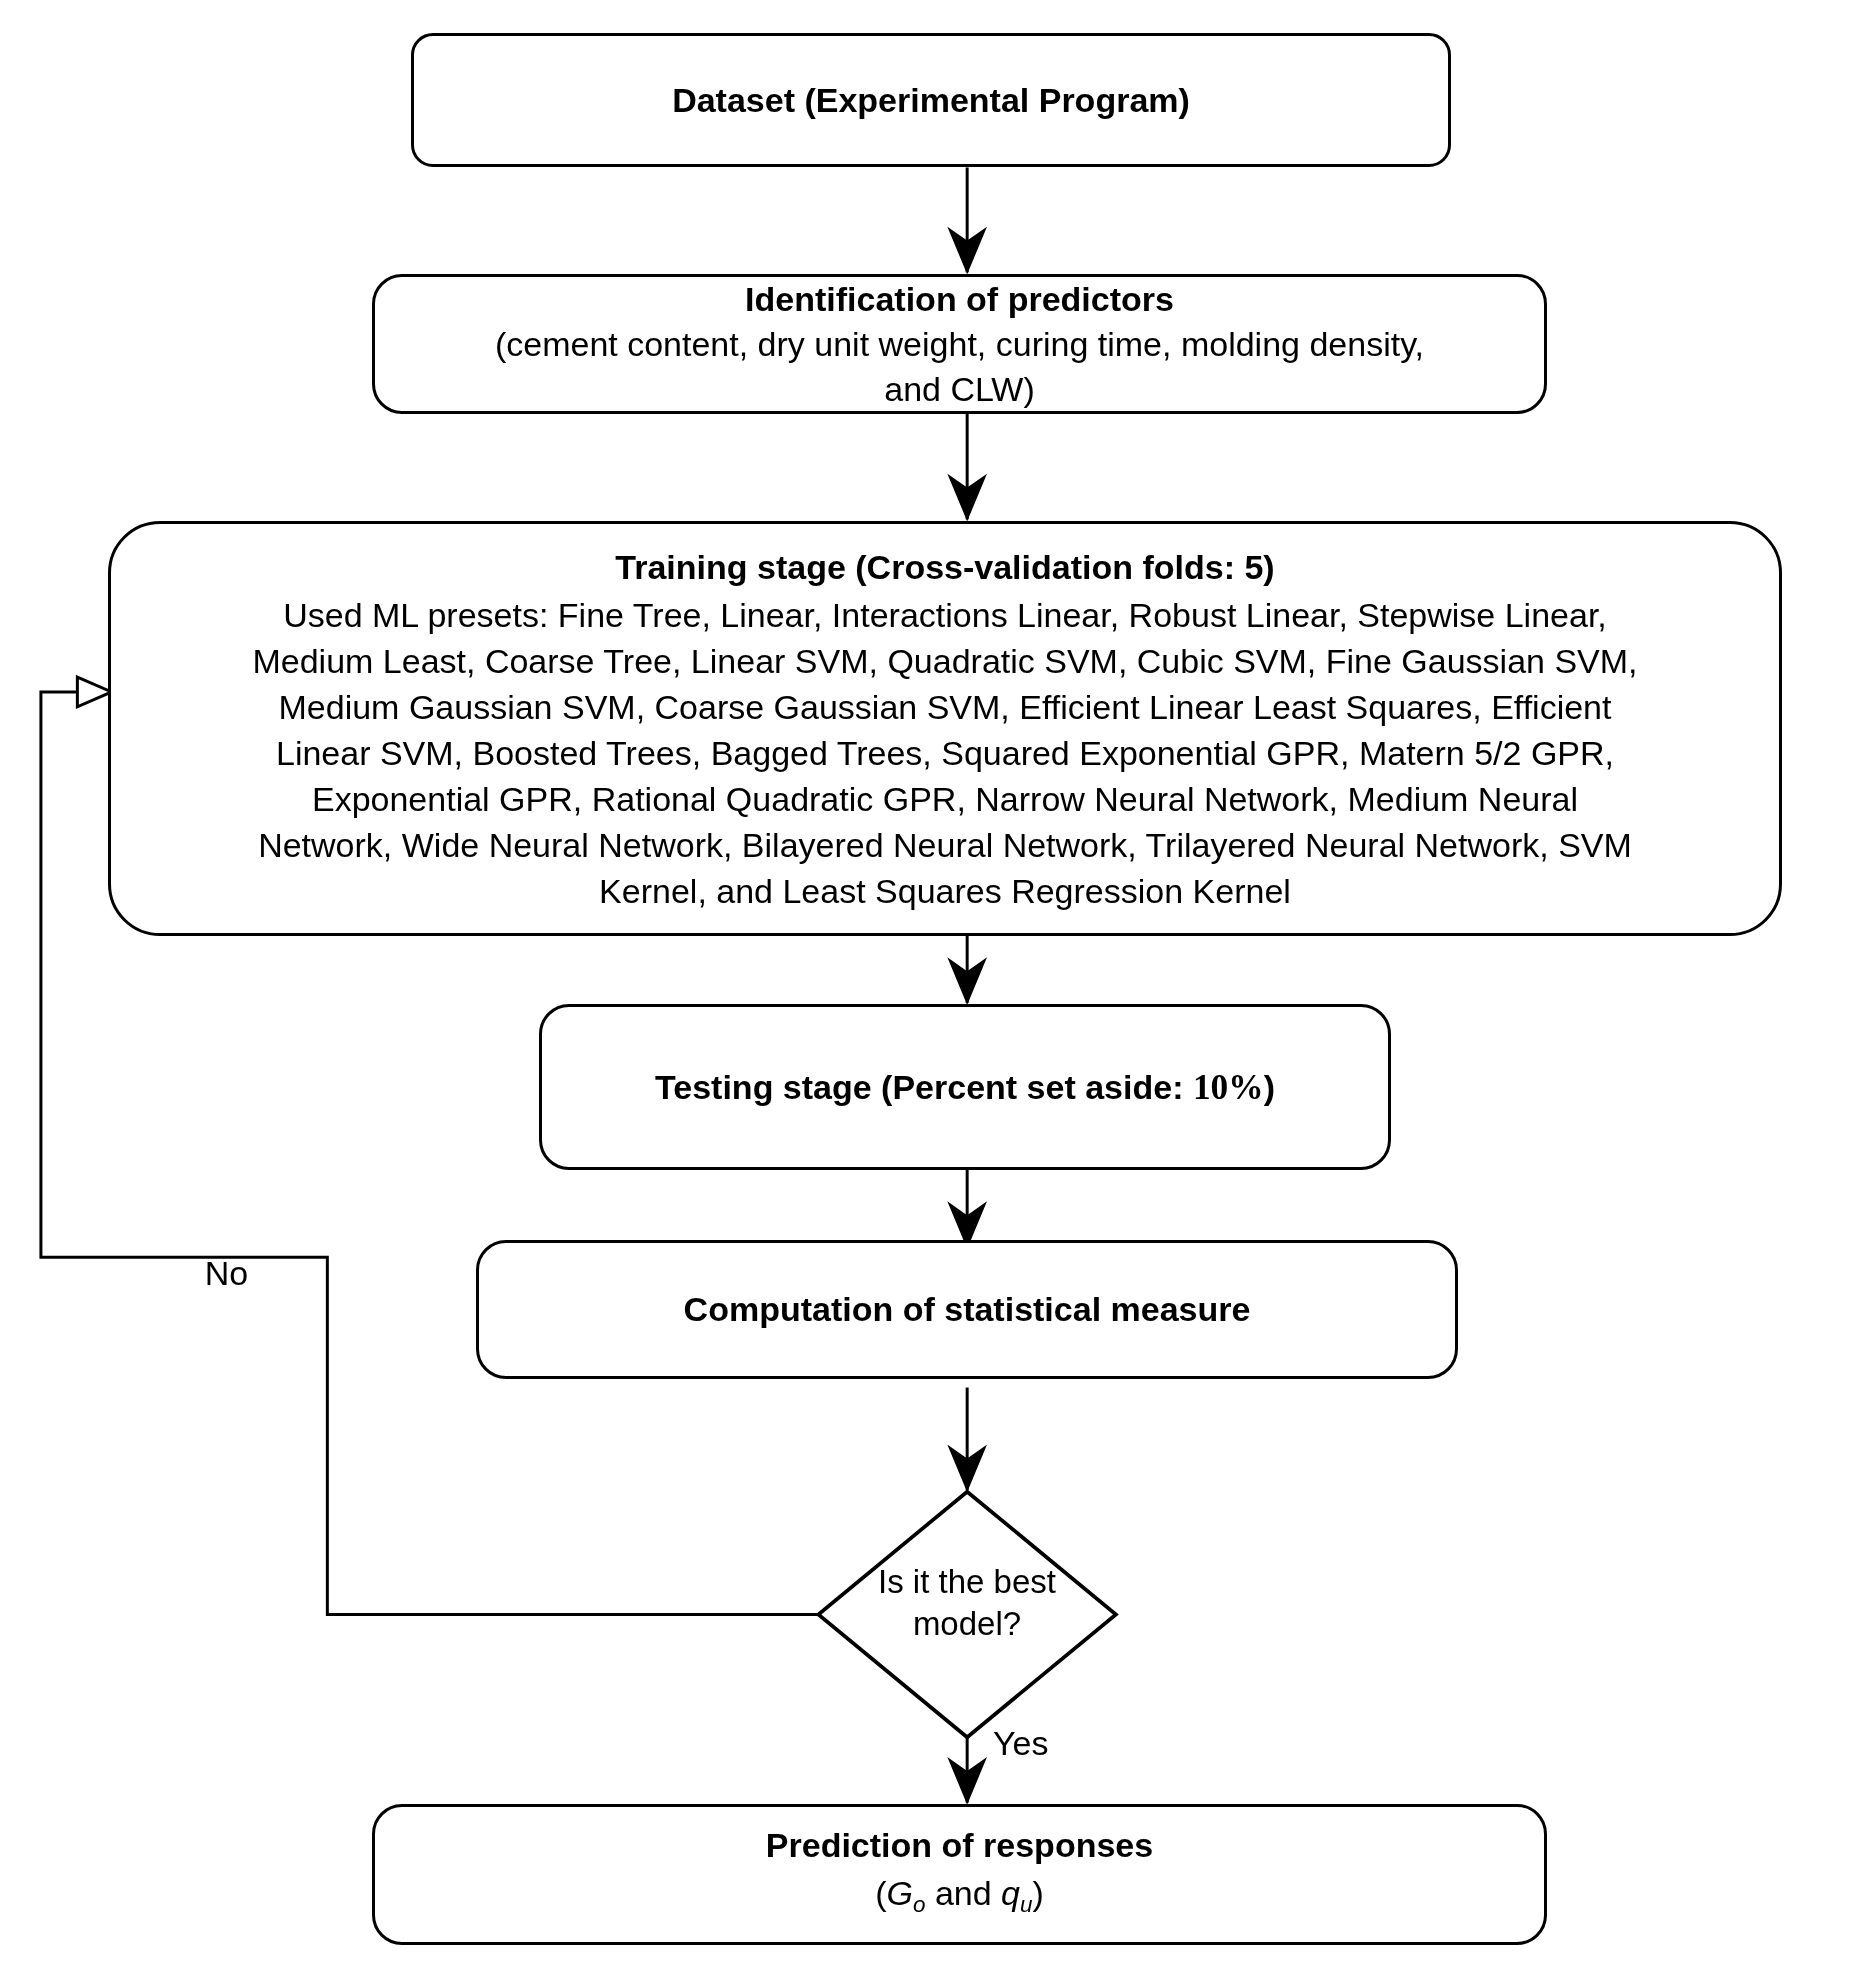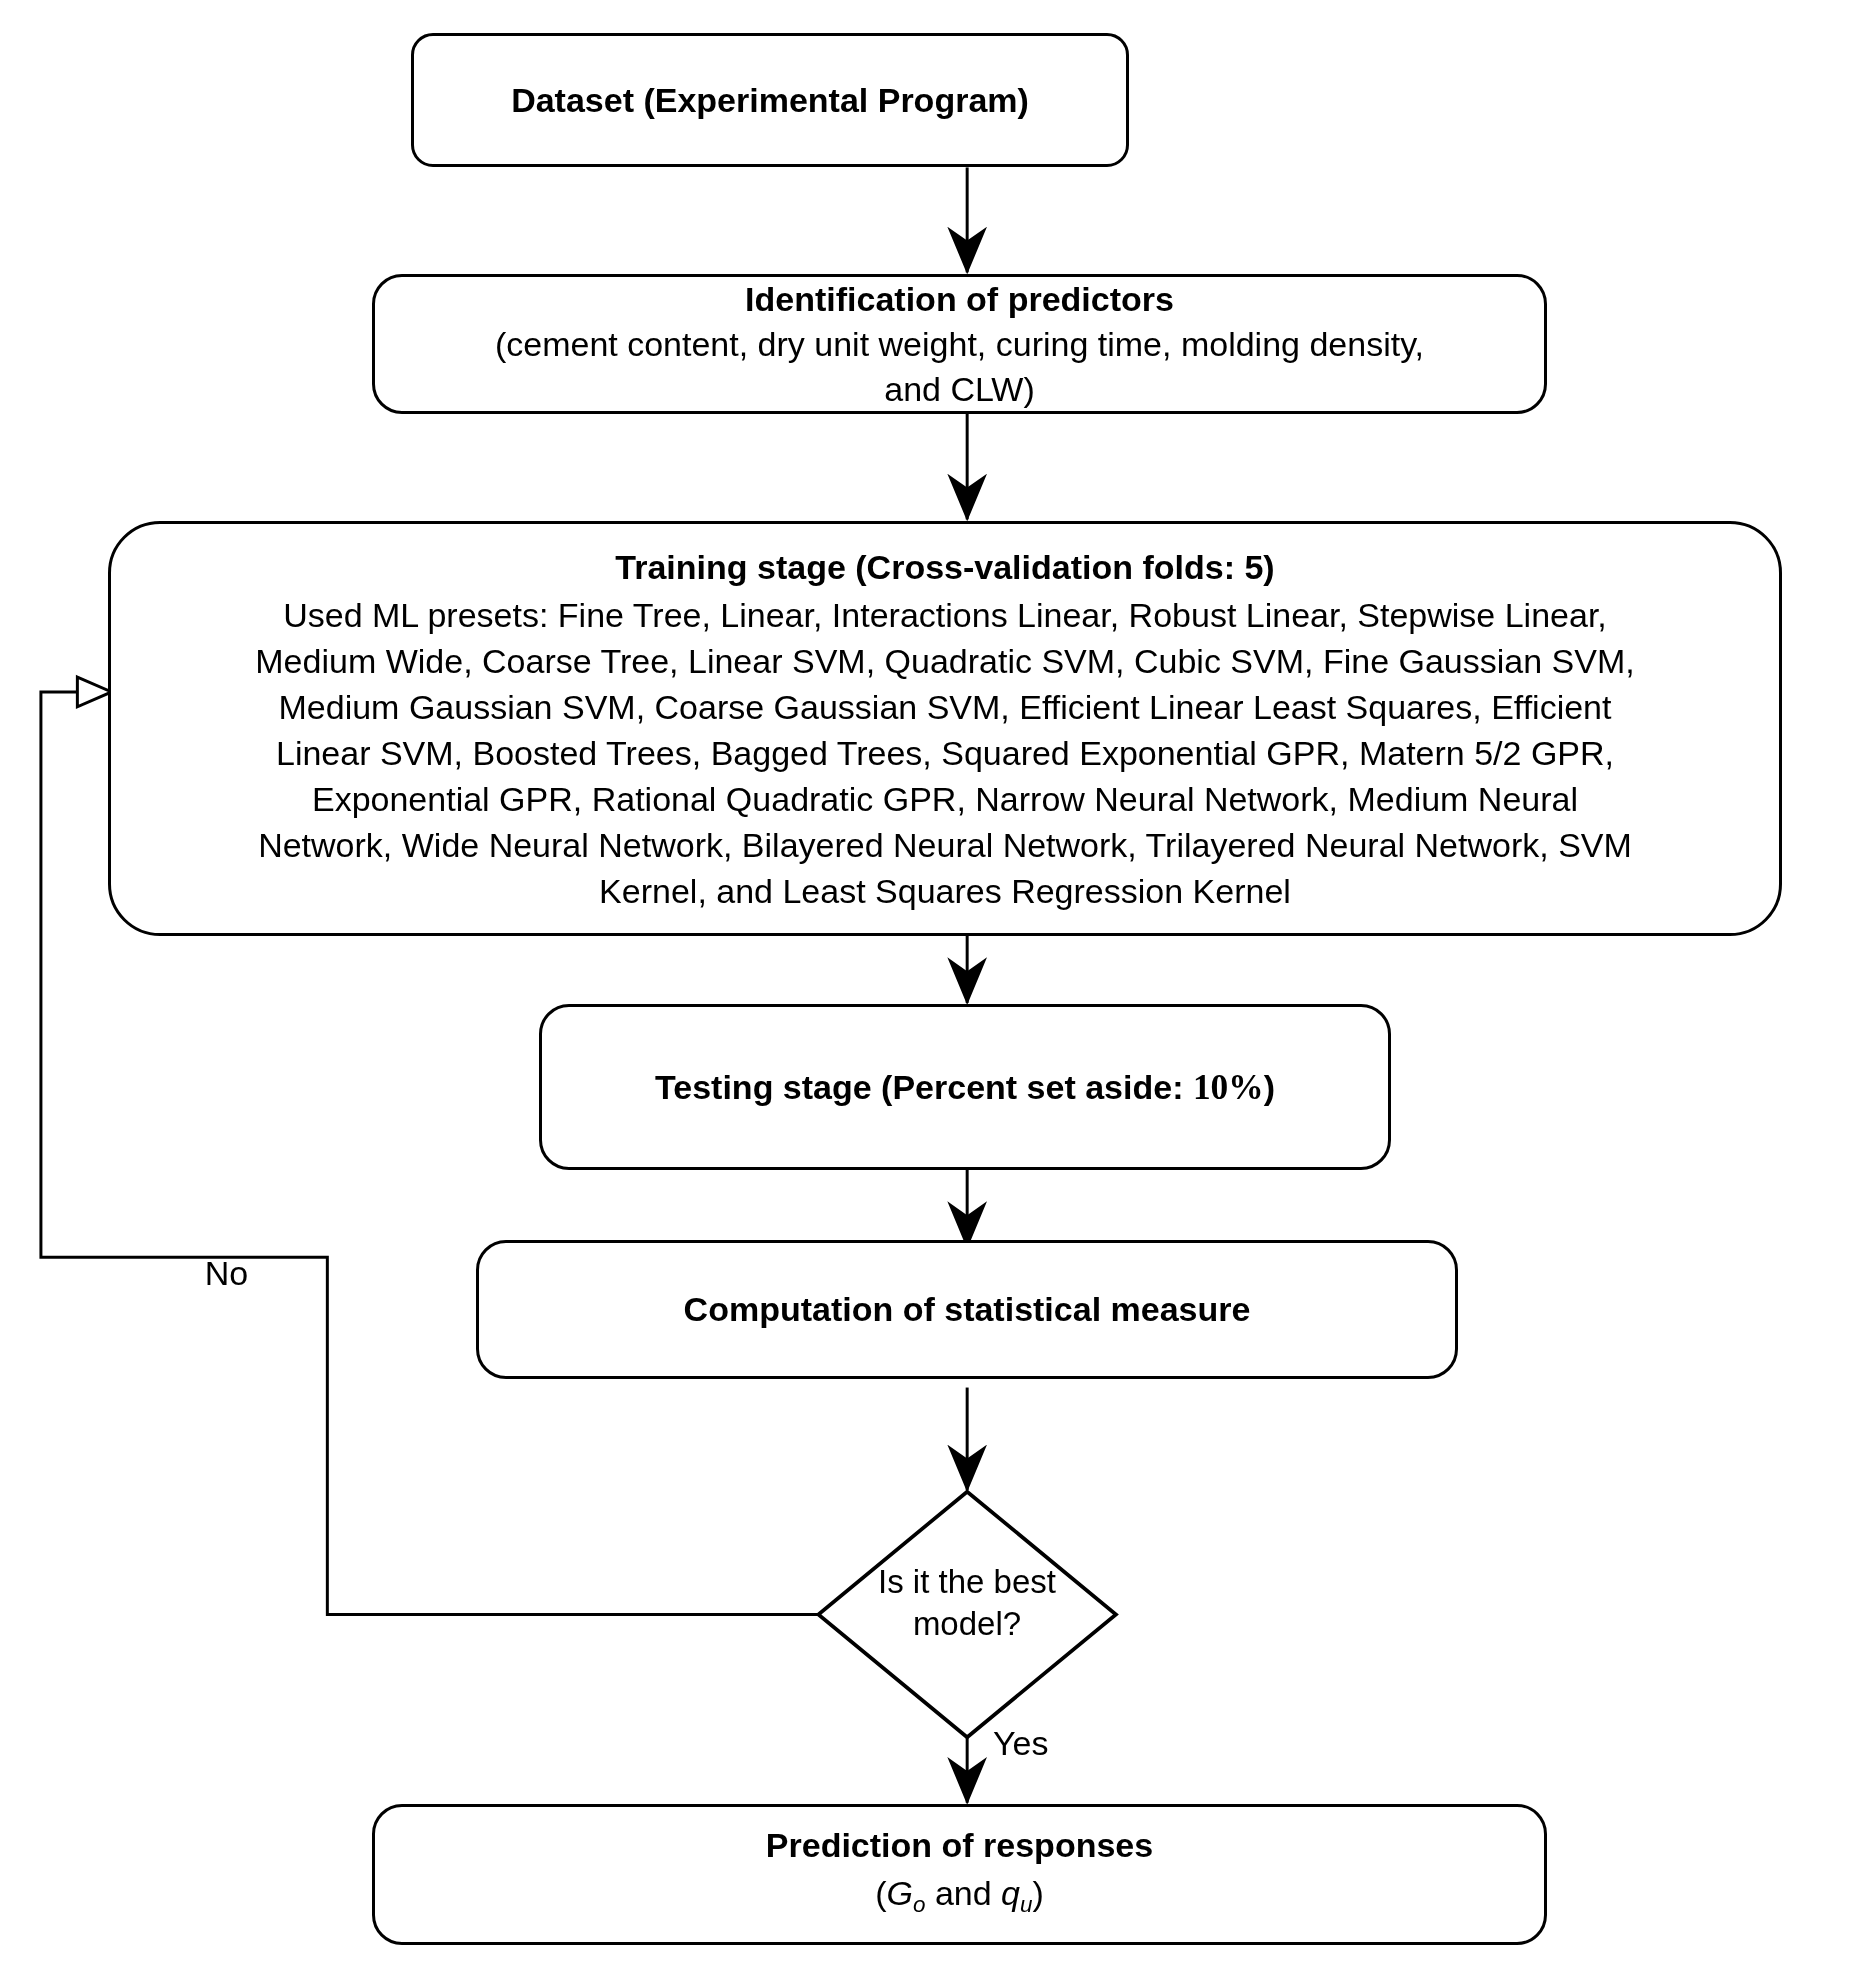--- a/index.html
+++ b/index.html
@@ -43,21 +43,21 @@
     font-family: "Liberation Serif", serif;
     font-size: 1.04em;
   }
   .var { font-style: italic; }
   .sub {
     font-size: 0.66em;
     font-style: italic;
     vertical-align: -0.3em;
   }
   
-  .dataset        { left: 411px;  top: 33px;   width: 718px; height: 134px; border-radius: 22px; }
+  .dataset        { left: 411px;  top: 33px;   width: 1040px; height: 134px; border-radius: 22px; }
   .identification { left: 372px;  top: 274px;  width: 1175px; height: 140px; border-radius: 30px; }
   .training       { left: 108px;  top: 521px;  width: 1674px; height: 415px; border-radius: 52px; justify-content: center; }
   .training .line { line-height: 46px; }
   .training .bold { line-height: 49px; }
   .testing        { left: 539px;  top: 1004px; width: 852px; height: 166px; border-radius: 30px; }
   .computation    { left: 476px;  top: 1240px; width: 982px; height: 139px; border-radius: 30px; }
   .prediction     { left: 372px;  top: 1804px; width: 1175px; height: 141px; border-radius: 30px; }
   .prediction .line { line-height: 48px; }
   .diamond-text {
     position: absolute;
@@ -108,21 +108,21 @@
 
   <div class="box identification">
     <div class="line bold">Identification of predictors</div>
     <div class="line">(cement content, dry unit weight, curing time, molding density,</div>
     <div class="line">and CLW)</div>
   </div>
 
   <div class="box training">
     <div class="line bold">Training stage (Cross-validation folds: 5)</div>
     <div class="line">Used ML presets: Fine Tree, Linear, Interactions Linear, Robust Linear, Stepwise Linear,</div>
-    <div class="line">Medium Wide, Coarse Tree, Linear SVM, Quadratic SVM, Cubic SVM, Fine Gaussian SVM,</div>
+    <div class="line">Medium Least, Coarse Tree, Linear SVM, Quadratic SVM, Cubic SVM, Fine Gaussian SVM,</div>
     <div class="line">Medium Gaussian SVM, Coarse Gaussian SVM, Efficient Linear Least Squares, Efficient</div>
     <div class="line">Linear SVM, Boosted Trees, Bagged Trees, Squared Exponential GPR, Matern 5/2 GPR,</div>
     <div class="line">Exponential GPR, Rational Quadratic GPR, Narrow Neural Network, Medium Neural</div>
     <div class="line">Network, Wide Neural Network, Bilayered Neural Network, Trilayered Neural Network, SVM</div>
     <div class="line">Kernel, and Least Squares Regression Kernel</div>
   </div>
 
   <div class="box testing">
     <div class="line bold">
       <span>Testing stage (Percent set aside: </span><span class="serif">10%</span><span>)</span>

